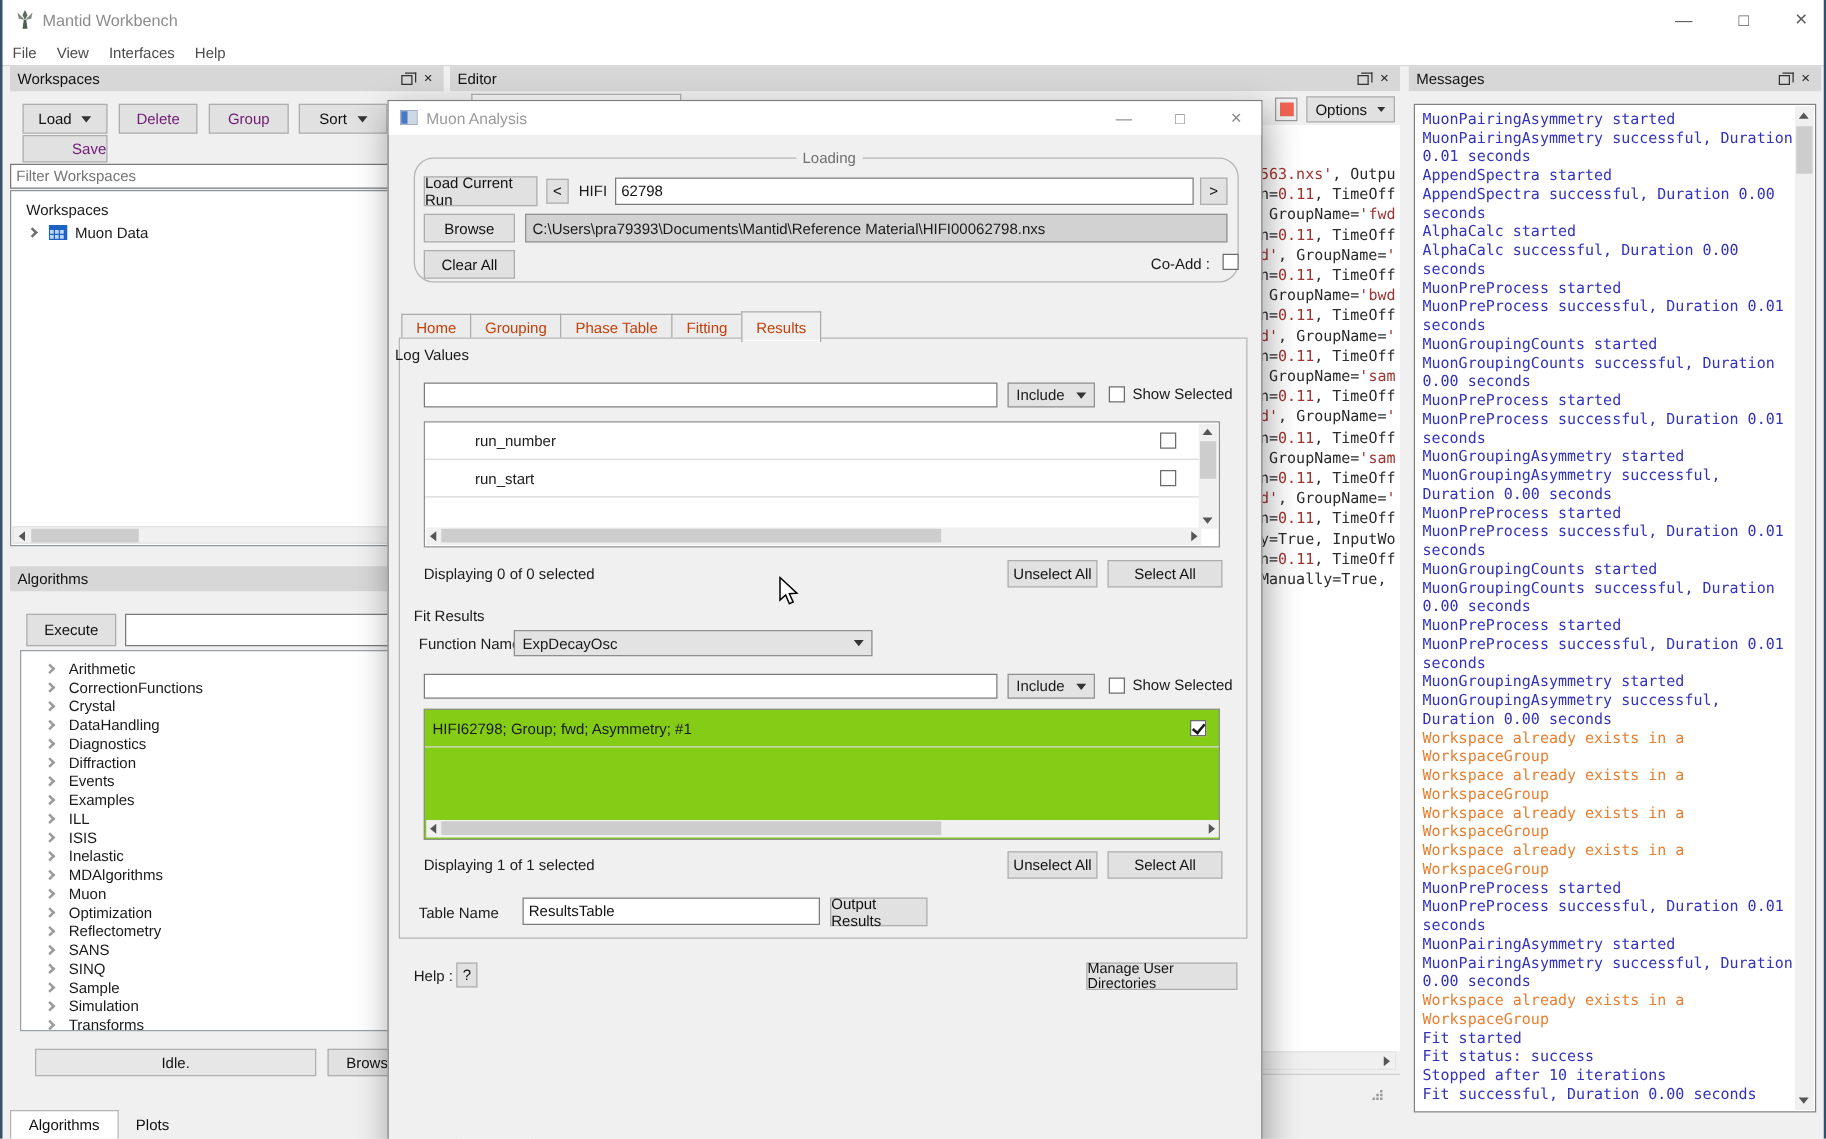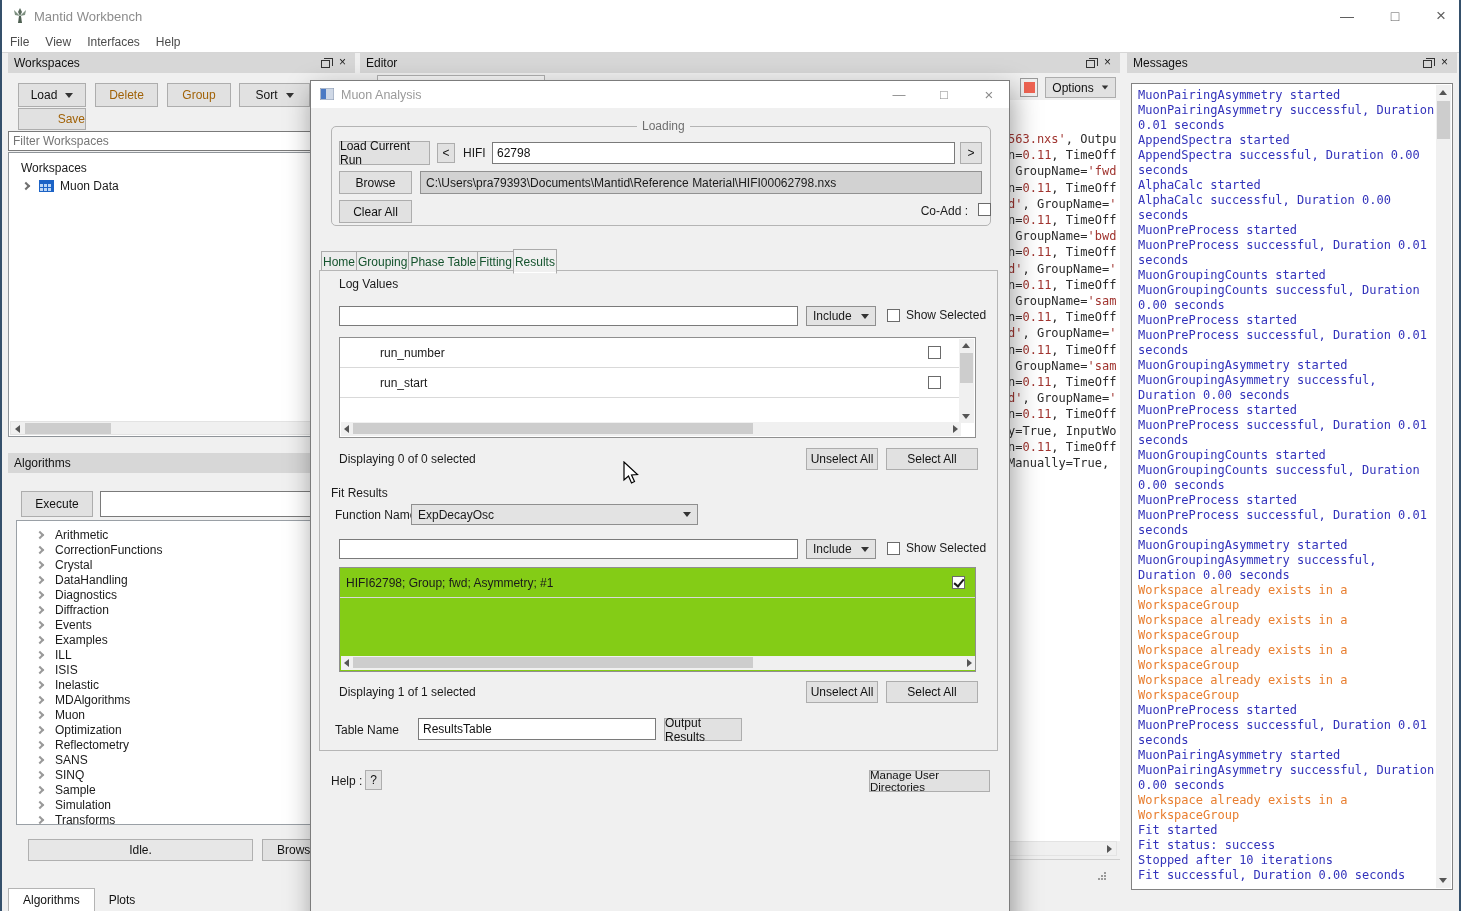--- a/index.html
+++ b/index.html
@@ -19,21 +19,21 @@
   #win-edge-r { left:1459px; top:0; width:2px; height:911px; background:#35506b; }
 
   
   .panel-header { background:#d7d7d7; height:20px; display:flex; align-items:center; padding:0 6px; color:#111; }
   .panel-header .sp { flex:1; }
   .hicon { width:13px; height:12px; margin-left:4px; position:relative; }
   .float-glyph { width:9px; height:8px; border:1px solid #333; position:absolute; left:2px; top:3px; background:#d7d7d7; }
   .float-glyph::before { content:""; position:absolute; left:2px; top:-3px; width:8px; height:7px; border:1px solid #333; border-left:none; border-bottom:none; }
   .x-glyph { position:absolute; left:0; top:-1px; width:13px; height:13px; color:#222; font-size:12px; text-align:center; line-height:13px; }
   .btn { background:#e1e1e1; border:1px solid #adadad; display:flex; align-items:center; justify-content:center; color:#111; }
-  .btn.disabled { color:#a16207; }
+  .btn.disabled { color:#701a75; }
   .input { background:#fff; border:1px solid #7a7a7a; padding:0 4px; display:flex; align-items:center; font-size:12px; color:#111; }
   input.input { font-family:"Liberation Sans",sans-serif; }
   .combo { background:#e3e3e3; border:1px solid #8f8f8f; display:flex; align-items:center; padding:0 6px; }
   .combo .clabel { flex:1; }
   .arr-down { width:0; height:0; border-left:4px solid transparent; border-right:4px solid transparent; border-top:5px solid #333; }
   .cb { width:13px; height:13px; background:#fff; border:1px solid #6b6b6b; display:inline-block; position:relative; flex:none; }
   .cb.checked::after { content:""; position:absolute; left:3px; top:0; width:4px; height:8px; border:solid #1a1a1a; border-width:0 2px 2px 0; transform:rotate(40deg); }
   .chev { width:6px; height:6px; border-right:2px solid #9a9a9a; border-bottom:2px solid #9a9a9a; transform:rotate(-45deg); display:inline-block; flex:none; }
 
   
@@ -103,40 +103,40 @@
   #msg-log { position:absolute; left:6px; top:4px; width:298px; font-family:"DejaVu Sans Mono", monospace; font-size:12px; line-height:15px; word-wrap:break-word; }
   .msg-notice { color:var(--notice-blue); }
   .msg-warning { color:var(--warn-orange); }
   #msg-vscroll { right:1px; top:1px; width:15px; height:803px; border:none; background:#f0f0f0; }
 
   
   #dlg { left:310px; top:80px; width:700px; height:902px; background:#f0f0f0; border:1px solid #7c7c7c; box-shadow:3px 10px 26px rgba(0,0,0,.38); }
   #dlg-titlebar { position:absolute; left:0; top:0; width:698px; height:27px; background:#fff; }
   #dlg-title { position:absolute; left:30px; top:7px; color:#9a9a9a; font-size:12.5px; }
   .dlg-ctrl { position:absolute; top:0; width:32px; height:27px; display:flex; align-items:center; justify-content:center; color:#8a8a8a; font-size:13px; }
-  #dlg-loading { position:absolute; left:20px; top:45px; width:660px; height:100px; border:1px solid #b4b4b4; border-radius:5px; }
+  #dlg-loading { position:absolute; left:20px; top:45px; width:660px; height:100px; border:1px solid #b4b4b4; border-radius:16px; }
   #dlg-loading-legend { position:absolute; left:305px; top:-8px; background:#f0f0f0; padding:0 5px; color:#6f6f6f; }
   #btn-load-current { position:absolute; left:7px; top:14px; width:91px; height:24px; }
   #btn-prev { position:absolute; left:105px; top:16px; width:18px; height:20px; }
   #lbl-instrument { position:absolute; left:131px; top:19px; }
   #inp-run { position:absolute; left:160px; top:15px; width:463px; height:22px; }
   #btn-next { position:absolute; left:628px; top:15px; width:22px; height:22px; }
   #btn-browse { position:absolute; left:7px; top:44px; width:73px; height:23px; }
   #fld-path { position:absolute; left:88px; top:44px; width:562px; height:23px; background:#d2d2d2; border:1px solid #919191; display:flex; align-items:center; padding:0 5px; }
   #btn-clearall { position:absolute; left:7px; top:73px; width:73px; height:23px; }
   #coadd-label { position:absolute; left:570px; top:77px; width:66px; text-align:right; }
   #coadd-cb { position:absolute; left:646px; top:76px; }
 
   #dlg-tabs { position:absolute; left:10px; top:168px; display:flex; align-items:flex-end; height:23px; }
-  .dtab { height:21px; padding:0 1px; background:#ececec; border:1px solid #ababab; border-bottom:none; display:flex; align-items:center; margin-right:-1px; color:#14532d; }
+  .dtab { height:21px; padding:0 11px; background:#ececec; border:1px solid #ababab; border-bottom:none; display:flex; align-items:center; margin-right:-1px; color:#c2410c; }
   .dtab.selected { background:#f0f0f0; height:25px; position:relative; z-index:3; border-bottom:1px solid #f0f0f0; margin-bottom:-2px; box-shadow:0 -1px 0 #fff inset; }
   #dlg-pane { position:absolute; left:8px; top:189px; width:679px; height:481px; border:1px solid #b6b6b6; background:#f0f0f0; z-index:1; }
 
   
-  #lbl-logvalues { position:absolute; left:28px; top:196px; }
+  #lbl-logvalues { position:absolute; left:5px; top:196px; }
   #log-filter { position:absolute; left:28px; top:225px; width:459px; height:20px; }
   #log-include { position:absolute; left:495px; top:225px; width:70px; height:20px; }
   #log-showsel { position:absolute; left:576px; top:227px; display:flex; align-items:center; }
   #log-showsel .cb { margin-right:6px; }
   #log-list { position:absolute; left:28px; top:256px; width:637px; height:101px; background:#fff; border:1px solid #8f8f8f; }
   .list-row { position:relative; height:30px; border-bottom:1px solid #d9d9d9; display:flex; align-items:center; padding-left:6px; }
   .list-row .cb { position:absolute; right:19px; top:8px; }
   #log-list .list-row { width:620px;padding-left:40px; }
   #log-vscroll { right:1px; top:1px; width:15px; height:84px; border:none; }
   #log-hscroll { left:1px; bottom:1px; width:620px; height:14px; border:none; }

